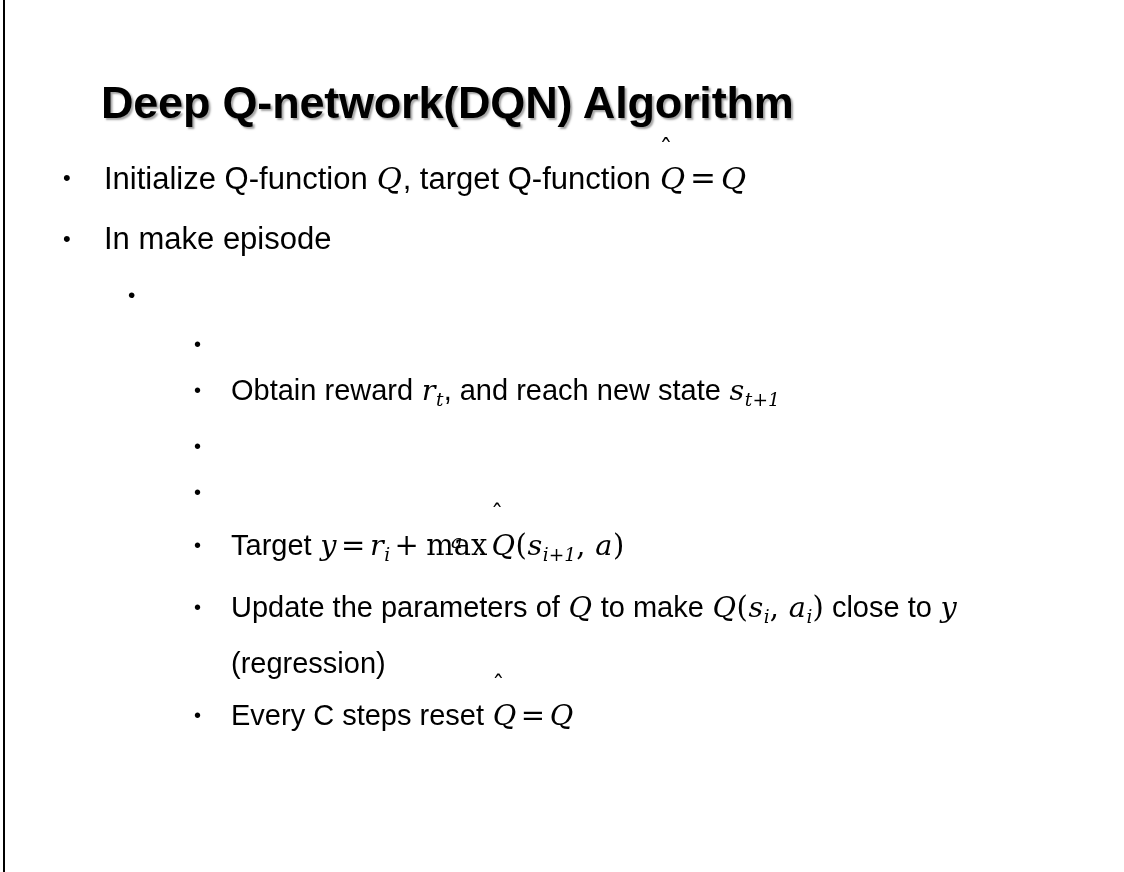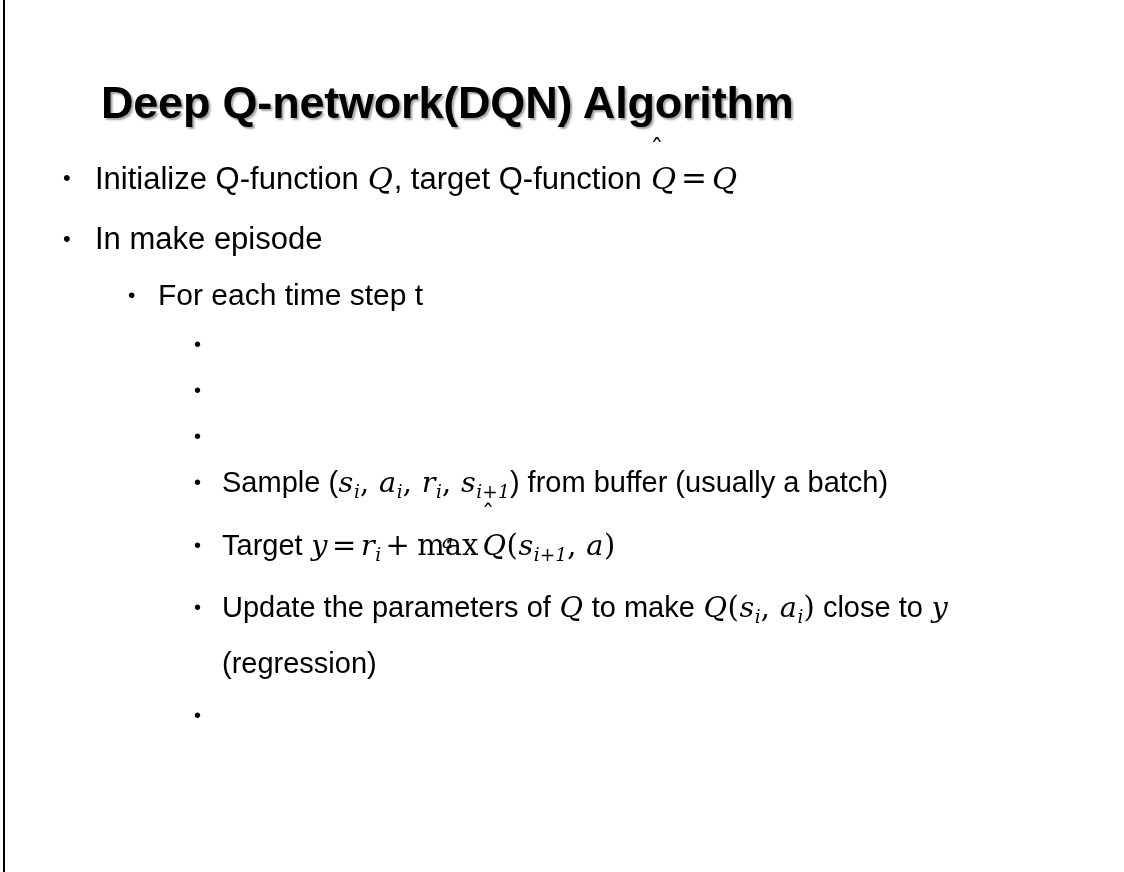--- a/index.html
+++ b/index.html
@@ -59,20 +59,21 @@
   }
 
   .bullet-mark {
     flex: 0 0 auto;
     text-align: left;
     line-height: inherit;
   }
 
   .bullet-text {
     flex: 1 1 auto;
+    margin-left: 9px;
   }
 
   
   .lvl1 {
     font-size: 31px;
     line-height: 60px;
     padding-left: 63px;
   }
   .lvl1 .bullet-mark { width: 32px; font-size: 22px; }
 
@@ -164,48 +165,48 @@
       <span class="bullet-text"><span>Initialize Q-function </span><span class="mi">Q</span><span>, target Q-function </span><span class="hat-wrap"><span class="mi">Q</span><span class="hat">̂</span></span><span class="mo">=</span><span class="mi">Q</span></span>
     </div>
 
     <div class="bullet-row lvl1">
       <span class="bullet-mark">•</span>
       <span class="bullet-text">In make episode</span>
     </div>
 
     <div class="bullet-row lvl2">
       <span class="bullet-mark">•</span>
-      <span class="bullet-text">For each time step t</span>
-    </div>
-
-    <div class="bullet-row lvl3">
-      <span class="bullet-mark">•</span>
-    </div>
-
-    <div class="bullet-row lvl3">
-      <span class="bullet-mark">•</span>
-    </div>
-
-    <div class="bullet-row lvl3">
-      <span class="bullet-mark">•</span>
-    </div>
-
-    <div class="bullet-row lvl3">
-      <span class="bullet-mark">•</span>
-      <span class="bullet-text"><span>Sample (</span><span class="mi">s</span><span class="msub">i</span><span class="mn">, </span><span class="mi">a</span><span class="msub">i</span><span class="mn">, </span><span class="mi">r</span><span class="msub">i</span><span class="mn">, </span><span class="mi">s</span><span class="msub">i+1</span><span>) from buffer (usually a batch)</span></span>
+    </div>
+
+    <div class="bullet-row lvl3">
+      <span class="bullet-mark">•</span>
+    </div>
+
+    <div class="bullet-row lvl3">
+      <span class="bullet-mark">•</span>
+      <span class="bullet-text"><span>Obtain reward </span><span class="mi">r</span><span class="msub">t</span><span>, and reach new state </span><span class="mi">s</span><span class="msub">t+1</span></span>
+    </div>
+
+    <div class="bullet-row lvl3">
+      <span class="bullet-mark">•</span>
+    </div>
+
+    <div class="bullet-row lvl3">
+      <span class="bullet-mark">•</span>
     </div>
 
     <div class="bullet-row lvl3" style="line-height:60px;">
       <span class="bullet-mark">•</span>
       <span class="bullet-text"><span>Target </span><span class="mi">y</span><span class="mo">=</span><span class="mi">r</span><span class="msub">i</span><span class="mo">+</span><span class="bigop"><span>max</span><span class="oplimit">a</span></span><span class="hat-wrap"><span class="mi">Q</span><span class="hat">̂</span></span><span class="mn">(</span><span class="mi">s</span><span class="msub">i+1</span><span class="mn">, </span><span class="mi">a</span><span class="mn">)</span></span>
     </div>
 
     <div class="bullet-row lvl3">
       <span class="bullet-mark">•</span>
       <span class="bullet-text"><span>Update the parameters of </span><span class="mi">Q</span><span> to make </span><span class="mi">Q</span><span class="mn">(</span><span class="mi">s</span><span class="msub">i</span><span class="mn">, </span><span class="mi">a</span><span class="msub">i</span><span class="mn">)</span><span> close to </span><span class="mi">y</span><span> (regression)</span></span>
     </div>
 
     <div class="bullet-row lvl3" style="line-height:58px;">
       <span class="bullet-mark">•</span>
+      <span class="bullet-text"><span>Every C steps reset </span><span class="hat-wrap"><span class="mi">Q</span><span class="hat">̂</span></span><span class="mo">=</span><span class="mi">Q</span></span>
     </div>
 
   </div>
 </div>
 
 </body></html>

